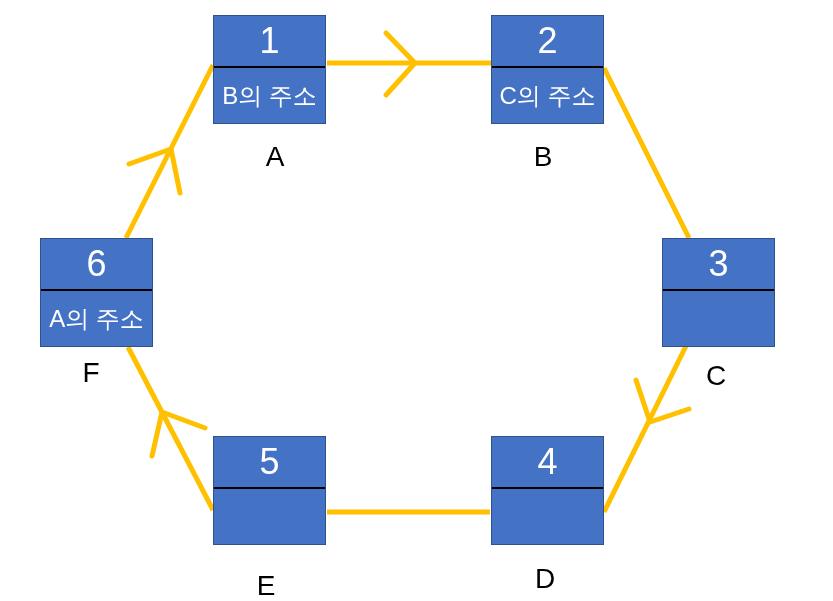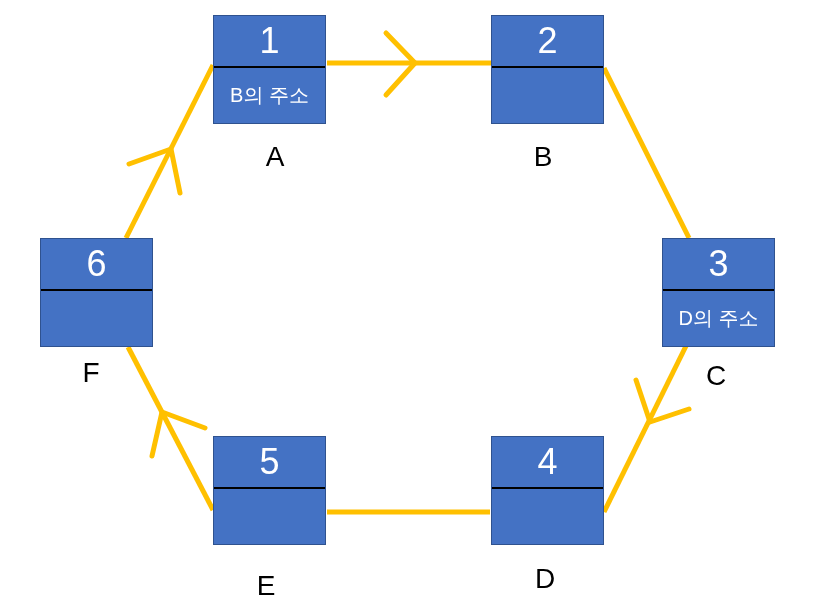--- a/index.html
+++ b/index.html
@@ -48,21 +48,21 @@
     color: var(--node-text, #fff);
     white-space: nowrap;
   }
   .cell.num {
     flex: 0 0 50px;
     font-size: 36px;
     border-bottom: 2px solid var(--divider, #000);
   }
   .cell.addr {
     flex: 1 1 auto;
-    font-size: 20px;
+    font-size: 24px;
   }
   .node-label {
     position: absolute;
     width: 60px;
     text-align: center;
     font-size: 28px;
     line-height: 30px;
     color: var(--label-text, #000);
   }
 </style>
@@ -91,37 +91,38 @@
   </svg>
 
   <div class="node" style="left:213px; top:15px;">
     <div class="cell num">1</div>
     <div class="cell addr">B의 주소</div>
   </div>
   <div class="node-label" style="left:245px; top:142px;">A</div>
 
   <div class="node" style="left:491px; top:15px;">
     <div class="cell num">2</div>
+    <div class="cell addr">C의 주소</div>
   </div>
   <div class="node-label" style="left:513px; top:142px;">B</div>
 
   <div class="node" style="left:662px; top:238px;">
     <div class="cell num">3</div>
-    <div class="cell addr">D의 주소</div>
   </div>
   <div class="node-label" style="left:686px; top:361px;">C</div>
 
   <div class="node" style="left:491px; top:436px;">
     <div class="cell num">4</div>
   </div>
   <div class="node-label" style="left:515px; top:564px;">D</div>
 
   <div class="node" style="left:213px; top:436px;">
     <div class="cell num">5</div>
   </div>
   <div class="node-label" style="left:236px; top:571px;">E</div>
 
   <div class="node" style="left:40px; top:238px;">
     <div class="cell num">6</div>
+    <div class="cell addr">A의 주소</div>
   </div>
   <div class="node-label" style="left:61px; top:358px;">F</div>
 
 </div>
 
 </body></html>

